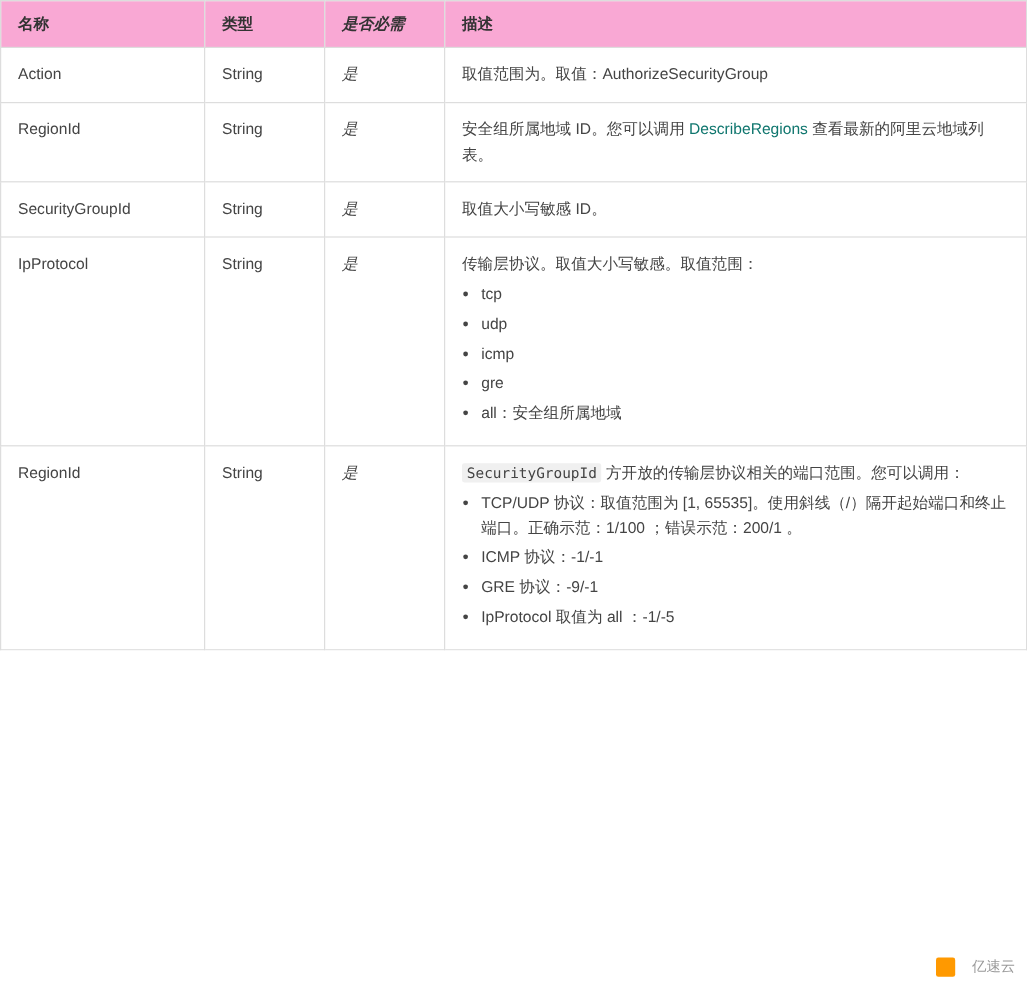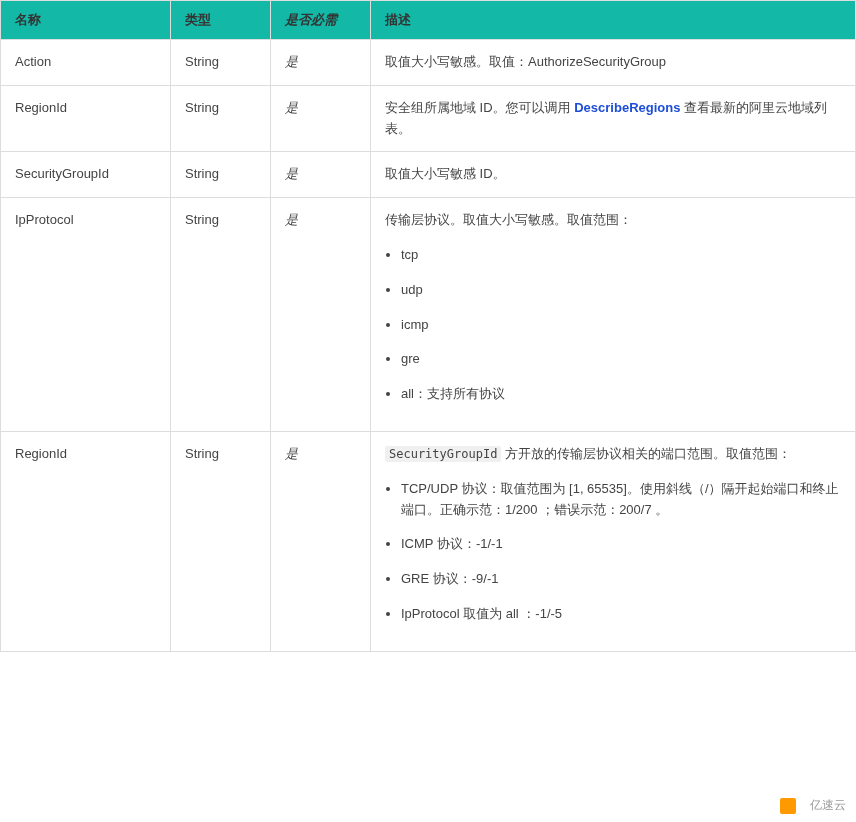--- a/index.html
+++ b/index.html
@@ -17,21 +17,21 @@
     .table-container {
       width: 100%;
       border: 1px solid #ddd;
       border-collapse: collapse;
     }
     table {
       width: 100%;
       border-collapse: collapse;
     }
     thead tr {
-      background-color: #14b8a6;
+      background-color: #f9a8d4;
     }
     thead th {
       padding: 10px 14px;
       text-align: left;
       font-weight: bold;
       border: 1px solid #ddd;
       color: #333;
       font-size: 13px;
     }
     tbody td {
@@ -52,31 +52,30 @@
       width: 100px;
     }
     .col-required {
       width: 100px;
       font-style: italic;
     }
     .col-desc {
       width: auto;
     }
     .link-blue {
-      color: #1d4ed8;
+      color: #0f766e;
       text-decoration: none;
-      font-weight: bold;
     }
     ul.desc-list {
       margin: 4px 0 0 16px;
       padding: 0;
       list-style: disc;
     }
     ul.desc-list li {
-      margin: 14px 0;
+      margin: 4px 0;
     }
     .code-inline {
       font-family: Consolas, monospace;
       background: #f0f0f0;
       padding: 1px 4px;
       border-radius: 2px;
       font-size: 12px;
     }
     .watermark {
       position: fixed;
@@ -107,21 +106,21 @@
         <th class="col-type">类型</th>
         <th class="col-required">是否必需</th>
         <th class="col-desc">描述</th>
       </tr>
     </thead>
     <tbody id="table-body">
     <tr>
           <td class="col-name">Action</td>
           <td class="col-type">String</td>
           <td class="col-required">是</td>
-          <td class="col-desc">取值大小写敏感。取值：AuthorizeSecurityGroup</td>
+          <td class="col-desc">取值范围为。取值：AuthorizeSecurityGroup</td>
         </tr>
         <tr>
           <td class="col-name">RegionId</td>
           <td class="col-type">String</td>
           <td class="col-required">是</td>
           <td class="col-desc"><span>安全组所属地域 ID。您可以调用 </span><a href="#" class="link-blue">DescribeRegions</a><span> 查看最新的阿里云地域列表。</span></td>
         </tr>
         <tr>
           <td class="col-name">SecurityGroupId</td>
           <td class="col-type">String</td>
@@ -130,31 +129,31 @@
         </tr>
         <tr>
           <td class="col-name">IpProtocol</td>
           <td class="col-type">String</td>
           <td class="col-required">是</td>
           <td class="col-desc"><span>传输层协议。取值大小写敏感。取值范围：</span><ul class="desc-list">
               <li>tcp</li>
               <li>udp</li>
               <li>icmp</li>
               <li>gre</li>
-              <li>all：支持所有协议</li>
+              <li>all：安全组所属地域</li>
             </ul></td>
         </tr>
         <tr>
           <td class="col-name">RegionId</td>
           <td class="col-type">String</td>
           <td class="col-required">是</td>
           <td class="col-desc">
-            <div><span class="code-inline">SecurityGroupId</span><span> 方开放的传输层协议相关的端口范围。取值范围：</span></div>
+            <div><span class="code-inline">SecurityGroupId</span><span> 方开放的传输层协议相关的端口范围。您可以调用：</span></div>
             <ul class="desc-list">
-              <li>TCP/UDP 协议：取值范围为 [1, 65535]。使用斜线（/）隔开起始端口和终止端口。正确示范：1/200 ；错误示范：200/7 。</li>
+              <li>TCP/UDP 协议：取值范围为 [1, 65535]。使用斜线（/）隔开起始端口和终止端口。正确示范：1/100 ；错误示范：200/1 。</li>
               <li>ICMP 协议：-1/-1</li>
               <li>GRE 协议：-9/-1</li>
               <li>IpProtocol 取值为 all ：-1/-5</li>
             </ul>
           </td>
         </tr>
       </tbody>
   </table>
 </div>
 

